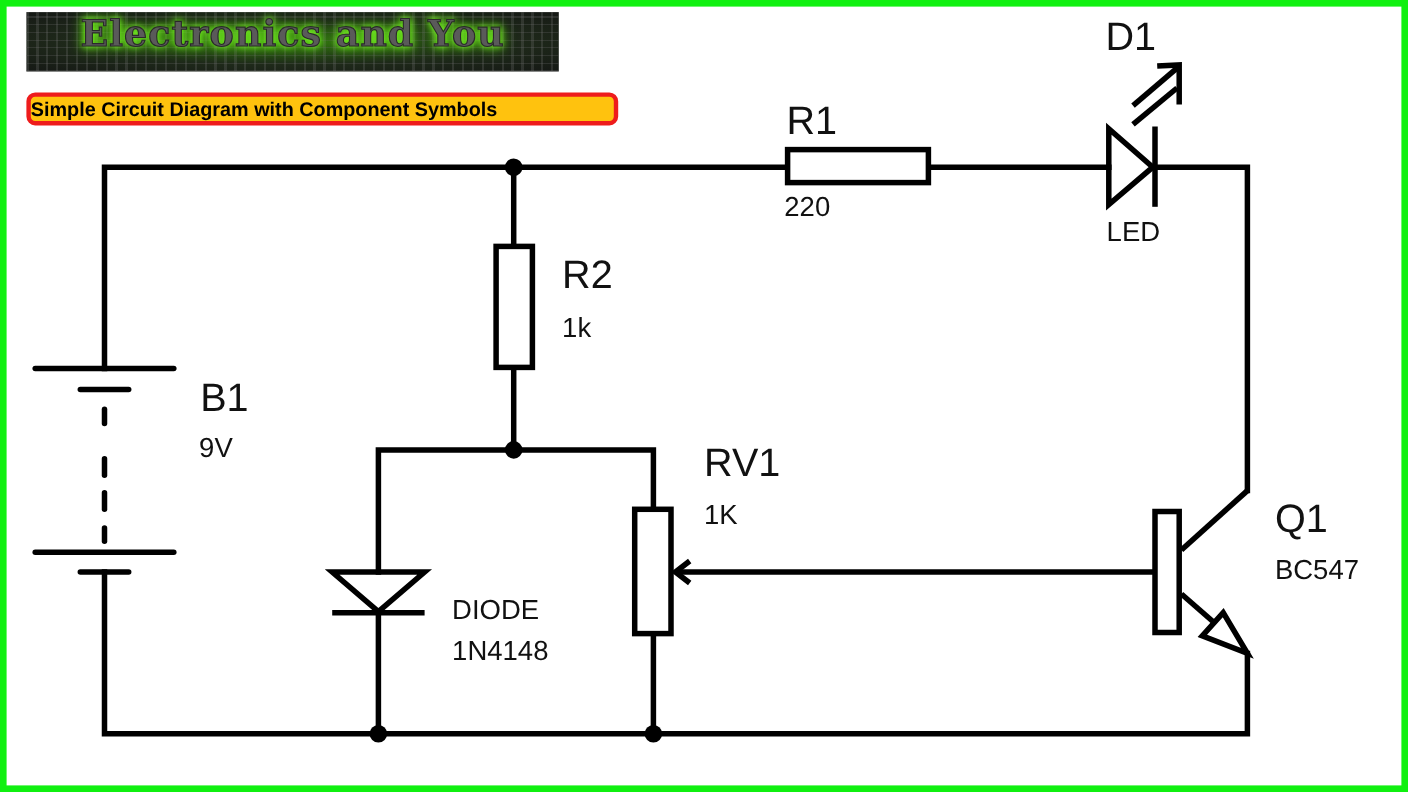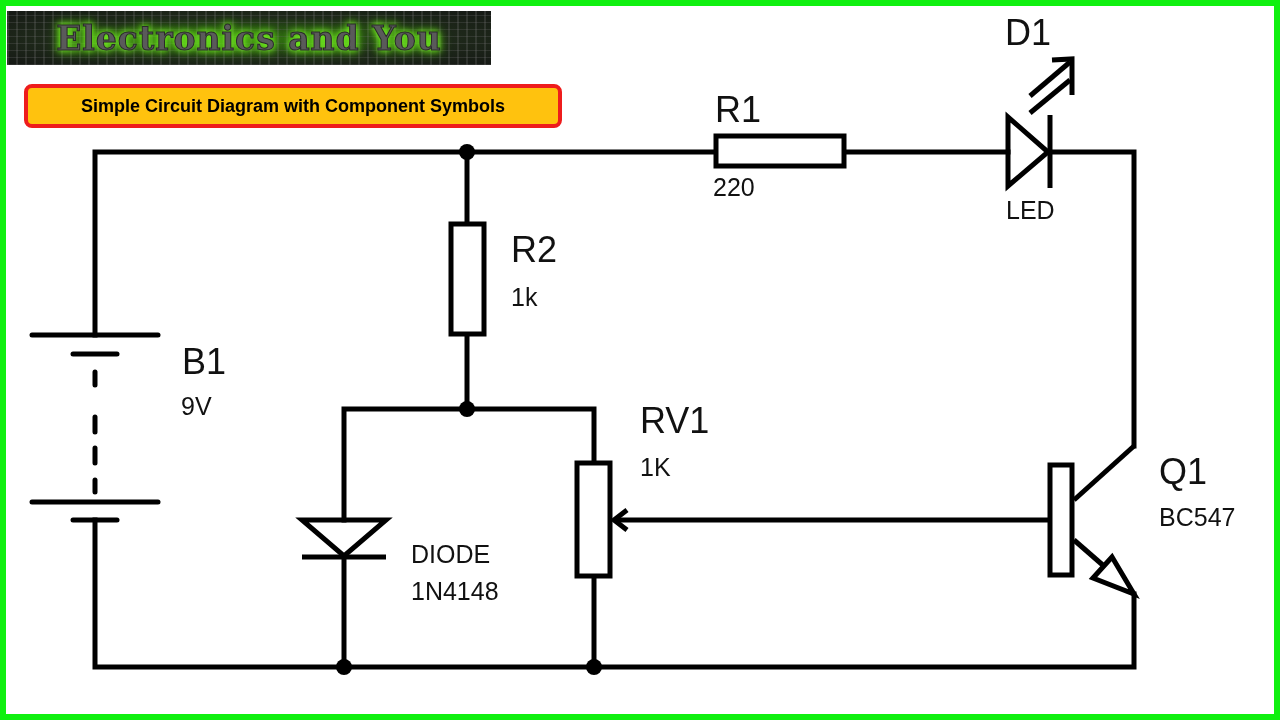--- a/index.html
+++ b/index.html
@@ -8,45 +8,45 @@
       background: #ffffff;
       font-family: "Liberation Sans", sans-serif;
     }
     .frame {
       position: absolute; left: 0; top: 0; width: 1280px; height: 720px;
       box-sizing: border-box; border: 6px solid #10f010;
       border-right-width: 6px;
       pointer-events: none; z-index: 5;
     }
     .banner {
-      position: absolute; left: 7px; top: 11px; width: 484px; height: 54px;
+      position: absolute; left: 24px; top: 11px; width: 484px; height: 54px;
       background:
         repeating-linear-gradient(90deg, rgba(120,120,120,0.25) 0 2px, transparent 2px 9px),
         repeating-linear-gradient(0deg, rgba(90,90,90,0.35) 0 1px, transparent 1px 7px),
         radial-gradient(ellipse at 50% 50%, #2f6a12 0%, #1f2a1a 55%, #151815 100%);
       overflow: hidden;
-      display: flex; align-items: center; justify-content: center;
+      display: flex; align-items: flex-start; justify-content: center;
     }
     .banner-text {
       font-family: "DejaVu Serif", serif;
       font-weight: bold;
       font-size: 33px;
       letter-spacing: 1px;
       color: #5a5a5a;
       -webkit-text-stroke: 1px #2a2a2a;
       text-shadow: 0 0 6px #7cff20, 0 0 10px #6ae81a, 0 0 14px #4bc010;
       white-space: nowrap;
     }
     .title-box {
-      position: absolute; left: 24px; top: 84px; width: 538px; height: 44px;
+      position: absolute; left: 24px; top: 84px; width: 538px; height: 30px;
       box-sizing: border-box;
       background: #ffc20e;
       border: 4px solid #ee1c1c;
       border-radius: 8px;
-      display: flex; align-items: center; justify-content: center;
+      display: flex; align-items: center; 
     }
     .title-text {
       font-weight: bold; font-size: 18px; color: #000;
       white-space: nowrap;
     }
     svg.schematic { position: absolute; left: 0; top: 0; }
     .lbl-big { font-family: "Liberation Sans", sans-serif; font-size: 36px; fill: #111; }
     .lbl-small { font-family: "Liberation Sans", sans-serif; font-size: 25px; fill: #111; }
   </style>
 </head>

